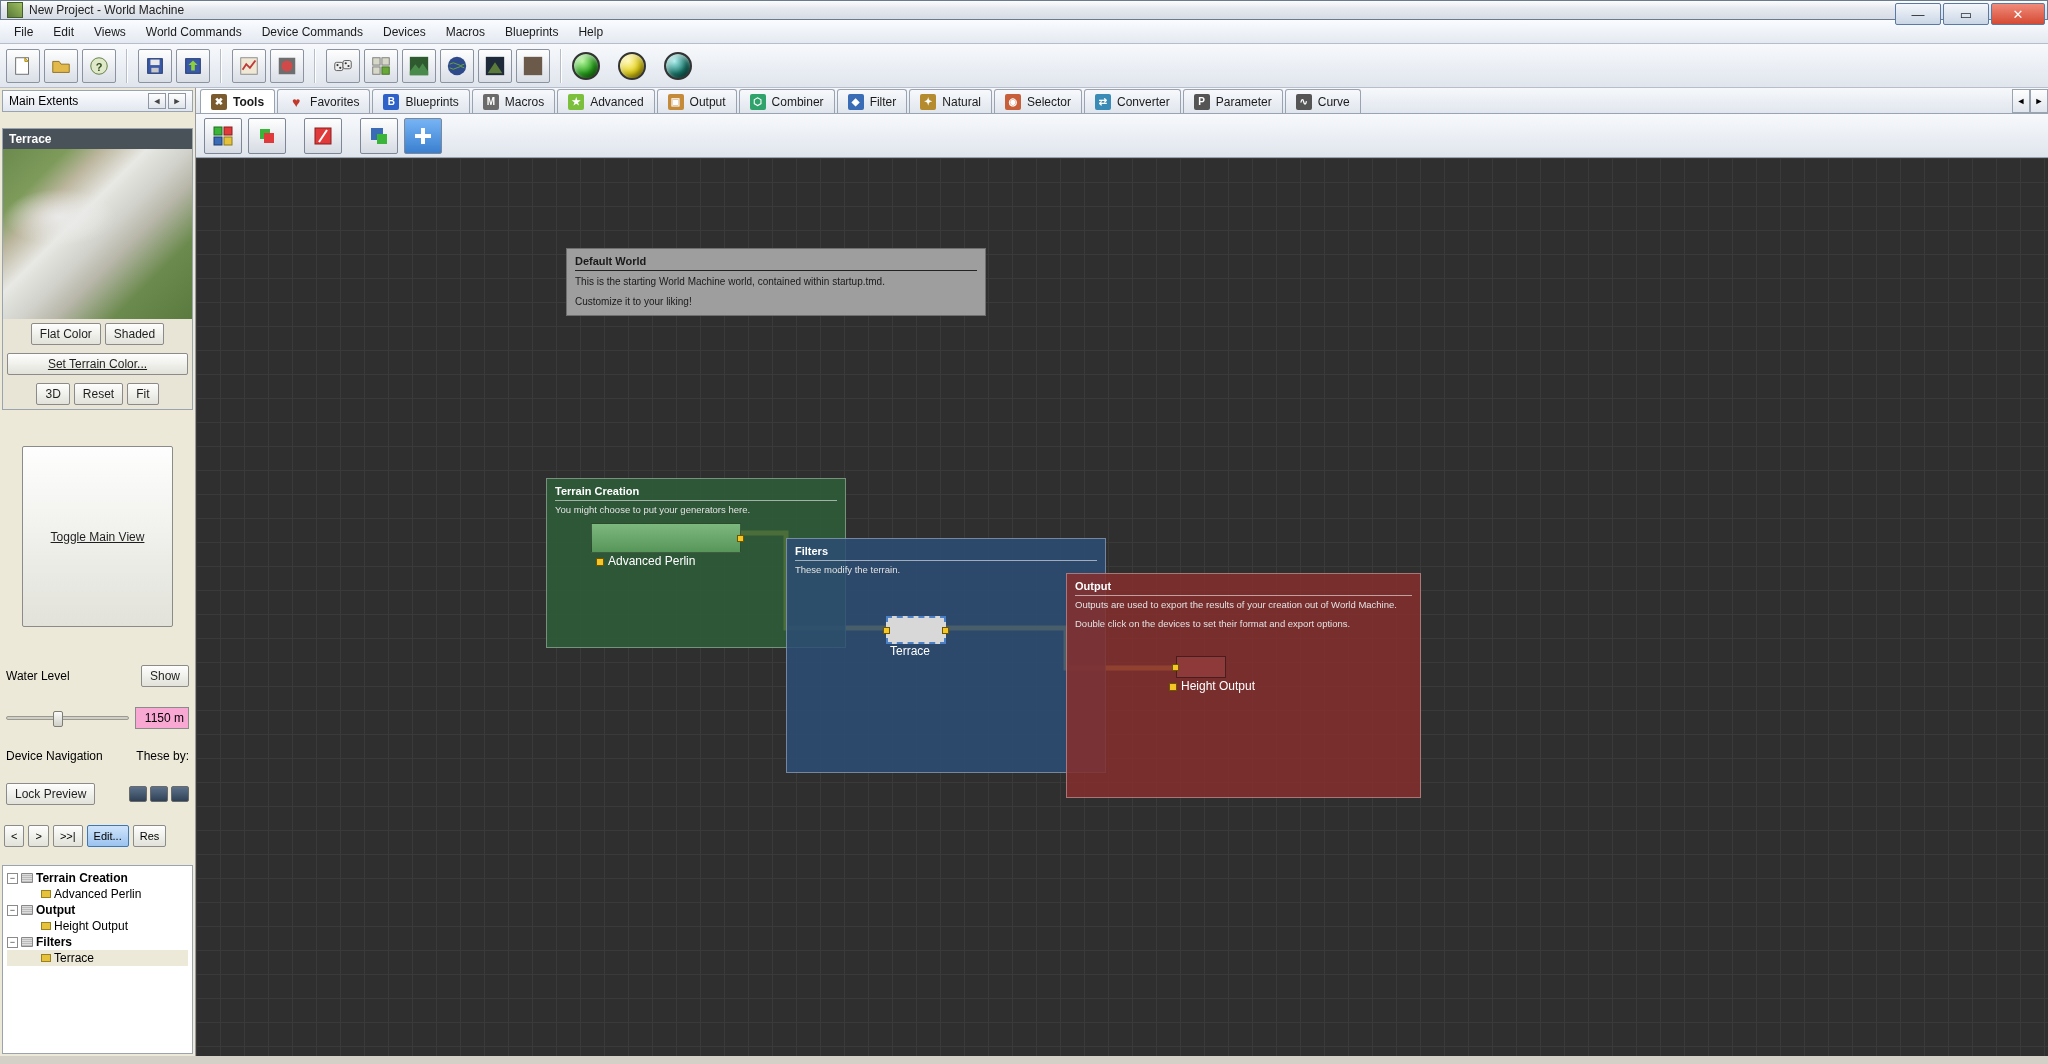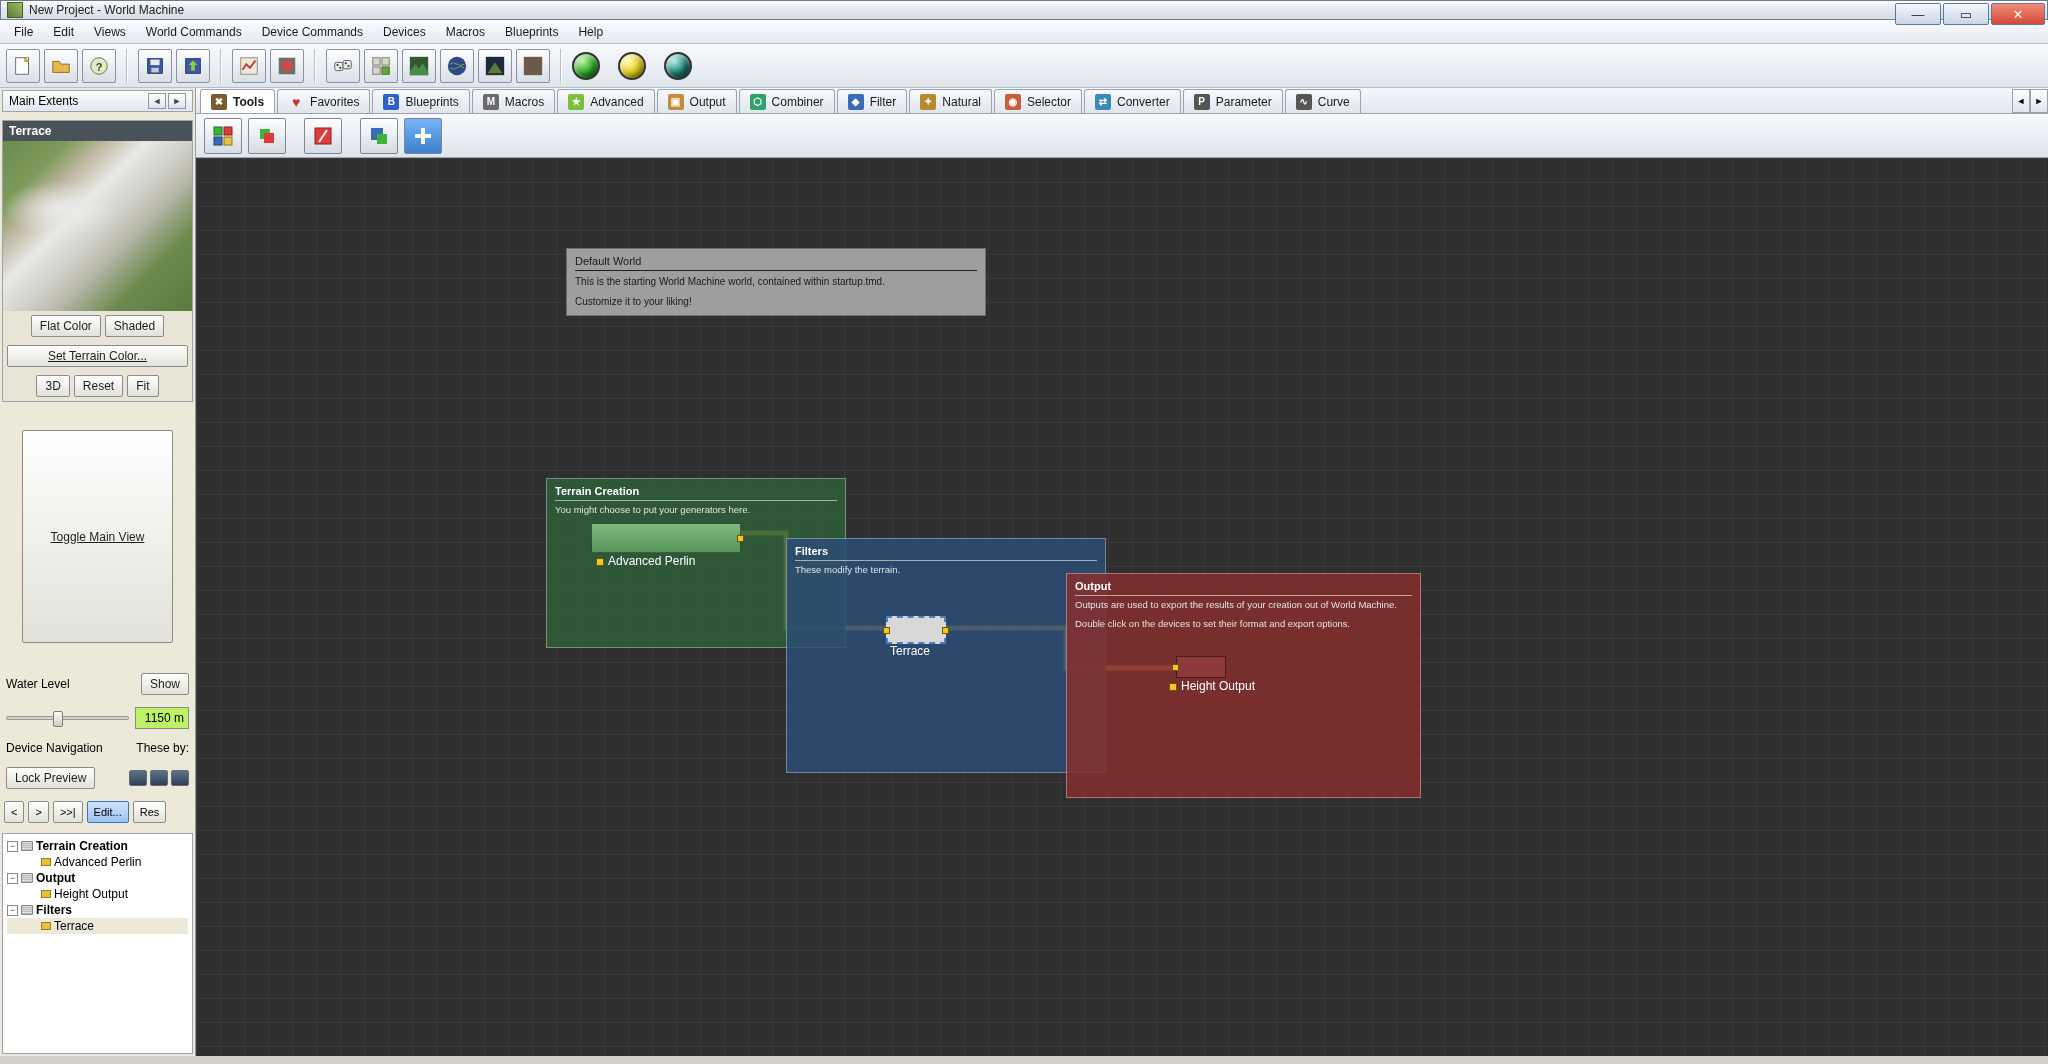--- a/index.html
+++ b/index.html
@@ -25,37 +25,37 @@
 .tbtn svg { width:22px; height:22px; }
 .orb { width:28px; height:28px; border-radius:50%; border:2px solid #333; box-shadow:inset 2px 3px 5px rgba(255,255,255,.6), inset -3px -3px 6px rgba(0,0,0,.4); }
 .orb.green { background:radial-gradient(circle at 35% 30%, #b4f59a, #29a51e 55%, #0f5c08); }
 .orb.yellow { background:radial-gradient(circle at 35% 30%, #fff7b4, #e6d317 55%, #8a7b05); }
 .orb.teal { background:radial-gradient(circle at 35% 30%, #aee, #1a7a6d 55%, #0b3d36); }
 
 
 .main { display:flex; height:calc(100% - 28px - 24px - 44px); }
 
 
-.sidebar { width:196px; background:#ece9d8; border-right:1px solid #9a9a9a; display:flex; flex-direction:column; padding:2px; gap:8px; }
+.sidebar { width:196px; background:#ece9d8; border-right:1px solid #9a9a9a; display:flex; flex-direction:column; padding:2px; gap:16px; }
 .panel-head { height:22px; background:linear-gradient(to bottom,#fcfdff,#e2e7ef); border:1px solid #9aa3b0; display:flex; align-items:center; padding:0 6px; }
 .panel-head .spacer { flex:1; }
 .ph-arrow { width:18px; height:16px; border:1px solid #8f97a4; background:linear-gradient(to bottom,#fefefe,#dfe4eb); margin-left:2px; display:flex; align-items:center; justify-content:center; font-size:9px; color:#444;}
 .preview-section { border:1px solid #9aa3b0; background:#e8e5d6; }
 .preview-title { background:#4a5259; color:#fff; padding:3px 6px; font-weight:bold; }
 .preview-img { height:170px; background:
   radial-gradient(ellipse 80px 40px at 30% 40%, rgba(235,235,235,.95), rgba(235,235,235,0) 70%),
   linear-gradient(135deg,#6b8a4d 0%, #7e9b5b 18%, #bcb69e 28%, #e8e8e4 40%, #d2d2cc 52%, #b7b6a8 62%, #6b8a4d 78%, #5b7a3f 100%);
   position:relative; }
 .btnrow { display:flex; gap:4px; justify-content:center; padding:4px; flex-wrap:wrap; }
 .btn { height:22px; padding:0 8px; border:1px solid #8b8b8b; background:linear-gradient(to bottom,#fefefe,#e2e2da); border-radius:2px; display:flex; align-items:center; justify-content:center; color:#1f1f1f; }
 .btn.wide { flex:1;text-decoration:underline; }
 .row-lbl { display:flex; align-items:center; gap:6px; padding:2px 4px;justify-content:flex-end; }
 .slider { flex:1; height:4px; background:#cfcfc6; border:1px solid #9a9a92; border-radius:2px; position:relative; }
 .slider .thumb { position:absolute; top:-6px; width:10px; height:16px; background:linear-gradient(to bottom,#fafafa,#d0d0c8); border:1px solid #7d7d76; border-radius:2px; }
-.input-sm { width:54px; height:22px; border:1px solid #8b8b8b; background:#bef264; padding:0 4px; text-align:right; }
+.input-sm { width:54px; height:22px; border:1px solid #8b8b8b; background:#f9a8d4; padding:0 4px; text-align:right; }
 .small-icons { display:flex; gap:3px; }
 .small-icons .sbtn { width:18px; height:16px; border:1px solid #6a6a6a; background:linear-gradient(to bottom,#5c728a,#2f4155); border-radius:2px; }
 .navrow { display:flex; gap:4px; padding:2px; }
 .navrow .nbtn { height:22px; padding:0 6px; border:1px solid #8b8b8b; background:linear-gradient(to bottom,#fefefe,#e2e2da); border-radius:2px; font-size:11px; display:flex; align-items:center; justify-content:center; }
 .nbtn.sel { background:linear-gradient(to bottom,#cfe4fb,#9bc3ef); border-color:#3c77b8; }
 .tree { flex:1; background:#fff; border:1px solid #9aa3b0; padding:4px; overflow:auto; }
 .tree-item { display:flex; align-items:center; gap:3px; padding:1px 0; }
 .twisty { width:11px; height:11px; border:1px solid #8b8b8b; display:flex; align-items:center; justify-content:center; font-size:9px; line-height:1; color:#333; background:#fff; }
 .folder-icon { width:12px; height:10px; display:inline-block; background:#888; border-radius:1px; position:relative; }
 .folder-icon::before{content:"";position:absolute;left:1px;top:1px;right:1px;bottom:1px;background:repeating-linear-gradient(to bottom,#ddd 0 1px,#bbb 1px 2px);}
@@ -73,21 +73,21 @@
 .subtoolbar { height:44px; background:linear-gradient(to bottom,#f7f9fc,#e0e5ed); border-bottom:1px solid #9aa3b0; display:flex; align-items:center; gap:6px; padding:0 8px; }
 .subbtn { width:38px; height:36px; border:1px solid #7d8797; border-radius:2px; background:linear-gradient(to bottom,#fefefe,#d6dbe3); display:flex; align-items:center; justify-content:center; }
 .subbtn.add { background:linear-gradient(to bottom,#77b4f5,#3a7fcf); }
 .subbtn svg { width:24px; height:24px; }
 
 .canvas { flex:1; background:#2f2f2f; position:relative; background-image:
   linear-gradient(#3a3a3a 1px, transparent 1px),
   linear-gradient(90deg,#3a3a3a 1px, transparent 1px);
   background-size:24px 24px; }
 .note { position:absolute; border:1px solid #6f6f6f; background:#9e9e9e; color:#1a1a1a; padding:6px 8px; }
-.note .nt { font-weight:normal; font-size:11px; border-bottom:1px solid #222; padding-bottom:3px; margin-bottom:4px; }
+.note .nt { font-weight:bold; font-size:11px; border-bottom:1px solid #222; padding-bottom:3px; margin-bottom:4px; }
 .note .nb { font-size:10px; line-height:1.4; }
 .group { position:absolute; border:1px solid rgba(255,255,255,.35); padding:6px 8px; }
 .group .gt { font-weight:bold; color:#fff; font-size:11px; border-bottom:1px solid rgba(255,255,255,.55); padding-bottom:3px; margin-bottom:3px;}
 .group .gd { color:#e2e2e2; font-size:9.5px; }
 .g-green { background:rgba(46,94,58,.85); }
 .g-blue { background:rgba(44,76,116,.85); }
 .g-red { background:rgba(132,47,47,.88); }
 .node { position:absolute; border:1px solid rgba(0,0,0,.5); }
 .node .nl { position:absolute; left:4px; bottom:-16px; font-size:10px; color:#fff; white-space:nowrap; }
 .node .port { position:absolute; width:7px; height:7px; background:#f4c628; border:1px solid #6e5600; }

